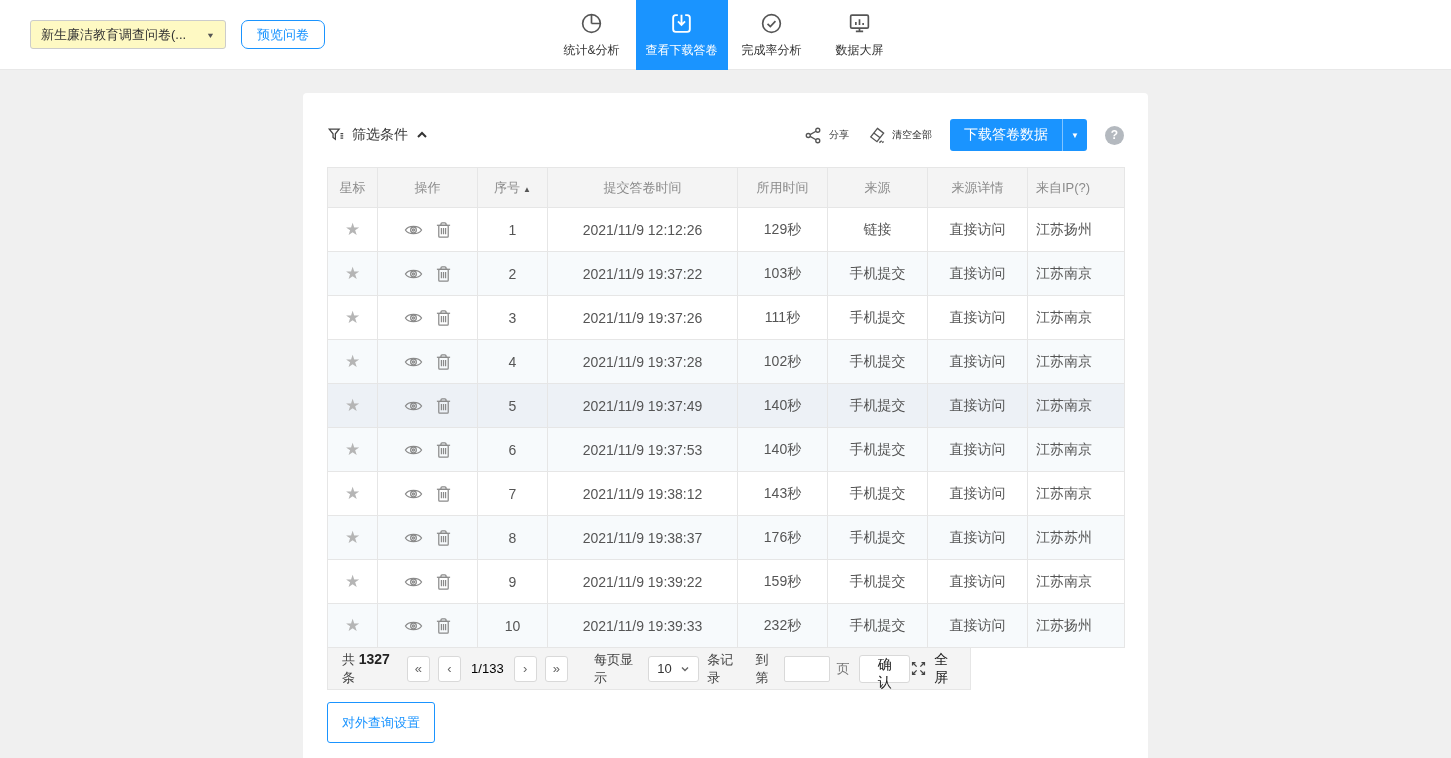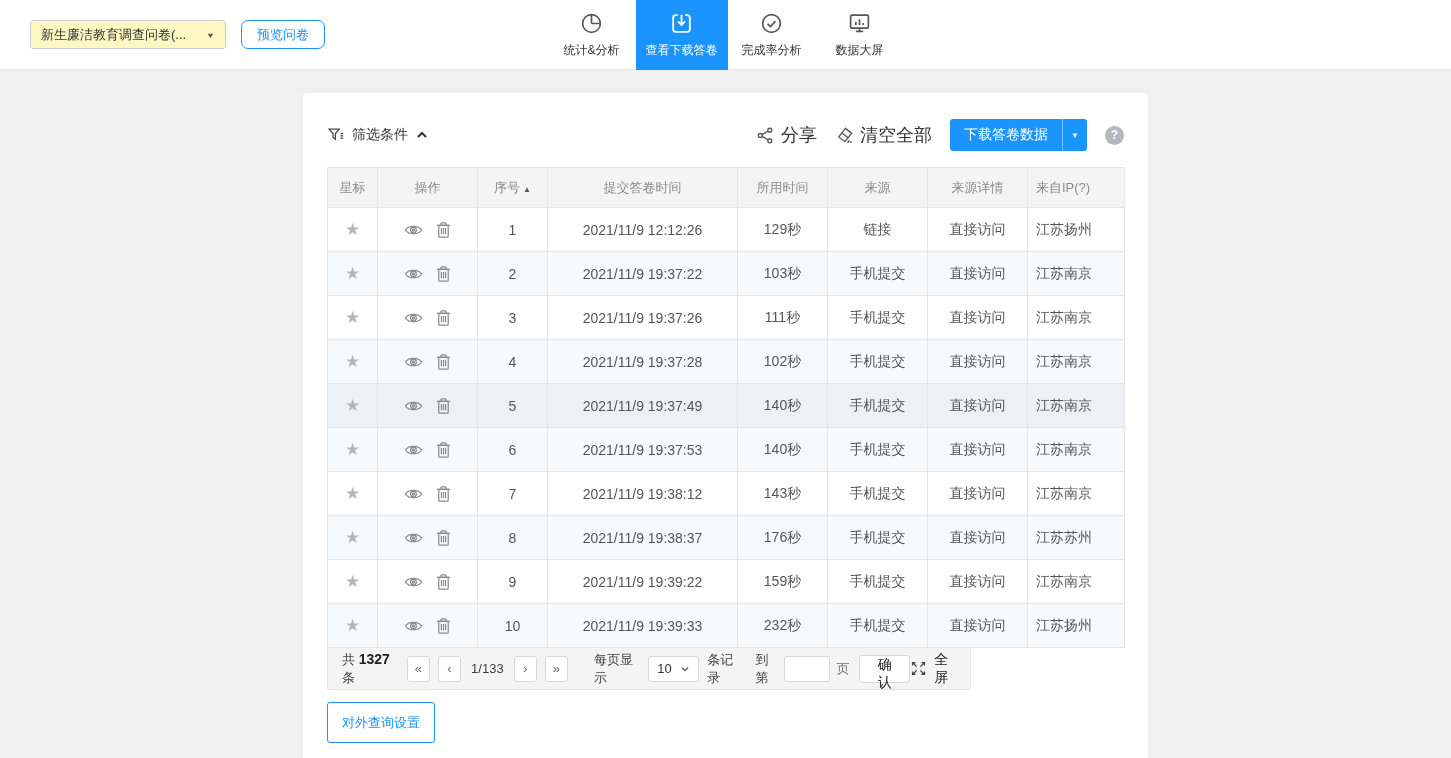--- a/index.html
+++ b/index.html
@@ -45,21 +45,21 @@
 
   
   .card {
     width:845px; margin:23px auto 0; background:#fff; border-radius:4px;
     padding:26px 24px 34px;
   }
   .toolbar { display:flex; align-items:center; margin-bottom:16px; }
   .filter-toggle { display:flex; align-items:center; gap:7px; font-size:14px; color:#333; cursor:pointer; }
   .filter-toggle .f-icon { color:#444; }
   .toolbar-right { margin-left:auto; display:flex; align-items:center; gap:18px; }
-  .tool-link { display:flex; align-items:center; gap:6px; font-size:18px; color:#333; cursor:pointer; }
+  .tool-link { display:flex; align-items:center; gap:6px; font-size:10px; color:#333; cursor:pointer; }
   .tool-link .t-icon { color:#555; }
   .btn-download {
     display:flex; height:32px; background:var(--accent); color:#fff;
     border-radius:3px; overflow:hidden; cursor:pointer; font-size:14px;
   }
   .btn-download .dl-main { padding:0 14px; display:flex; align-items:center; }
   .btn-download .dl-caret {
     width:25px; display:flex; align-items:center; justify-content:center;
     border-left:1px solid rgba(255,255,255,.45); font-size:8px;
   }
@@ -89,21 +89,21 @@
     width:644px; height:42px; background:var(--hdr-bg);
     border:1px solid var(--bd); border-top:none;
     display:flex; align-items:center; padding:0 14px; font-size:13px; color:#444;
   }
   .pager .total b { font-size:14px; color:#222; }
   .pg-btn {
     width:26px; height:26px; background:#fff; border:1px solid #d9d9d9; border-radius:3px;
     display:flex; align-items:center; justify-content:center;
     font-size:13px; color:#666; cursor:pointer; margin-left:8px;
   }
-  .pg-ind { margin-left:10px; margin-right:2px; color:#404040; }
+  .pg-ind { margin-left:10px; margin-right:2px; color:#000000; }
   .pp-label { margin-left:26px; }
   .pp-select {
     margin-left:8px; width:58px; height:26px; background:#fff; border:1px solid #d9d9d9;
     border-radius:3px; display:flex; align-items:center; justify-content:center; gap:8px;
     font-size:13px; color:#333; cursor:pointer;
   }
   .pp-suffix { margin-left:8px; }
   .goto-label { margin-left:14px; }
   .goto-input {
     margin-left:6px; width:46px; height:26px; border:1px solid #d9d9d9; border-radius:2px;

